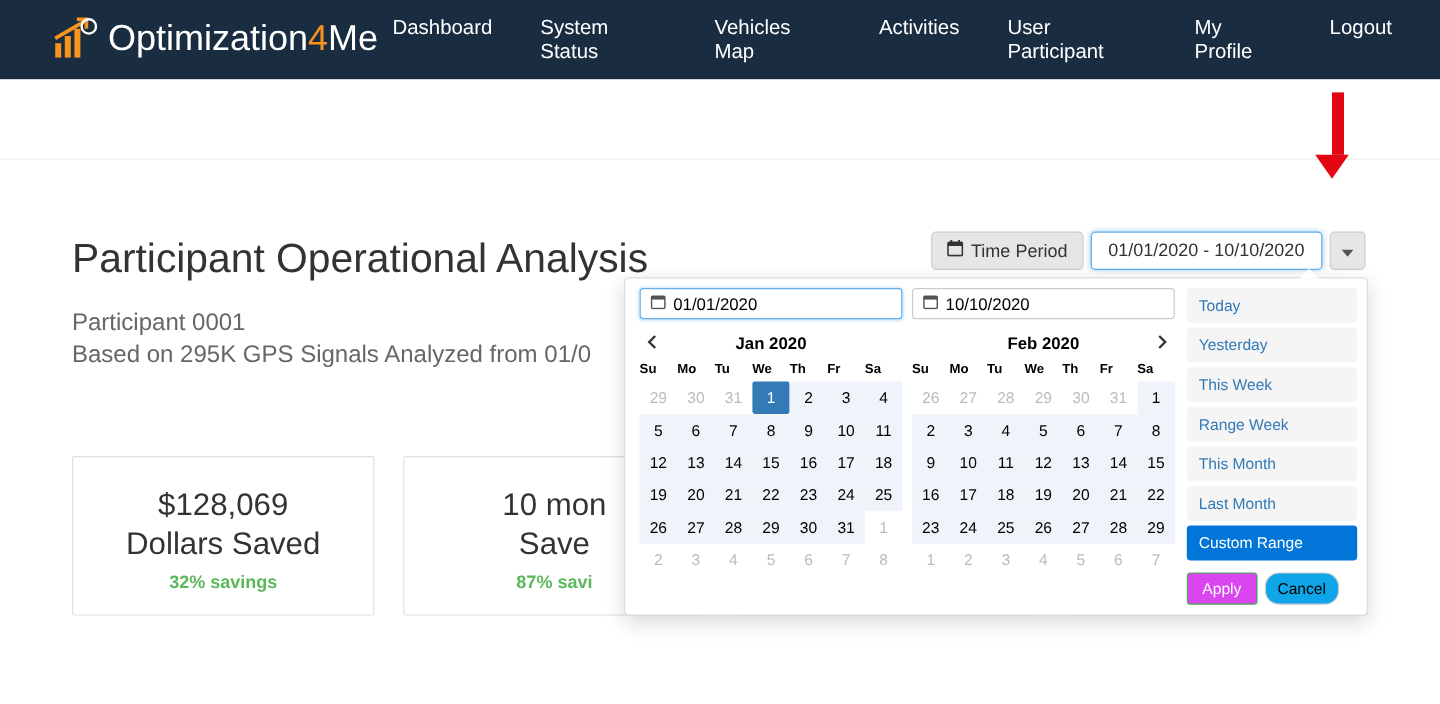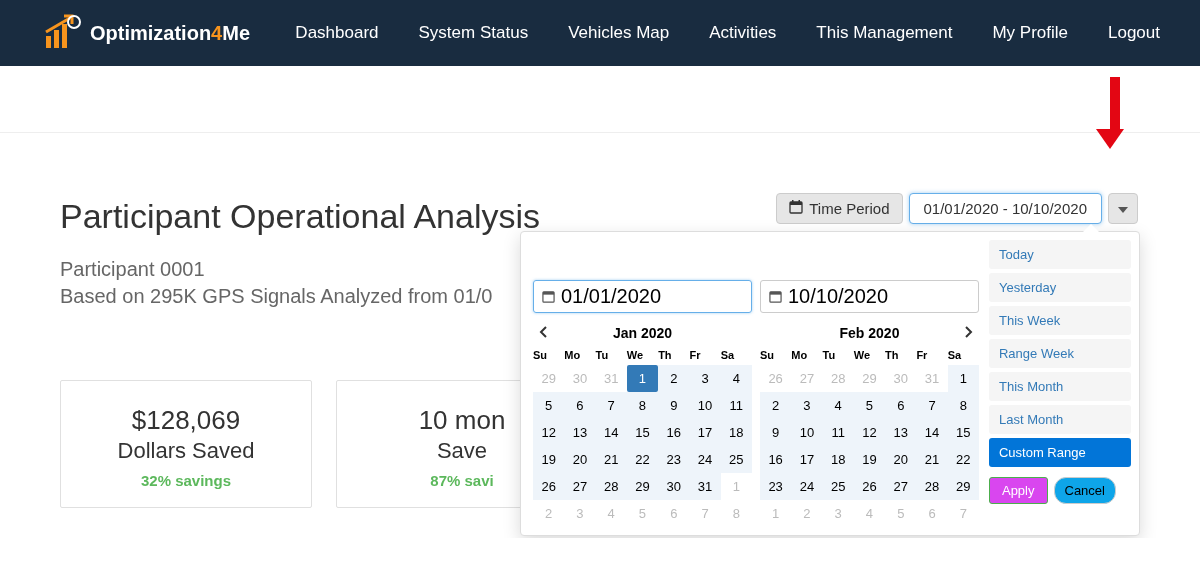--- a/index.html
+++ b/index.html
@@ -1,47 +1,47 @@
 <!DOCTYPE html>
 <html><head>
 <meta charset="utf-8">
 <style>
   * { box-sizing: border-box; margin: 0; padding: 0; }
   body { font-family: -apple-system, "Helvetica Neue", Arial, sans-serif; background: #fff; width: 1200px; }
   
   .navbar { background: #192c40; height: 66px; display: flex; align-items: center; padding: 0 40px; color: #fff; }
-  .logo { display: flex; align-items: center; font-size: 20px; font-weight: 700; }
+  .logo { display: flex; align-items: center; font-size: 30px; font-weight: 400; }
   .logo-icon { width: 42px; height: 42px; margin-right: 8px; position: relative; }
   .logo-text .num4 { color: #f7941d; }
   .nav-links { margin-left: auto; display: flex; gap: 28px; font-size: 17px; }
   .nav-links a { color: #fff; text-decoration: none; cursor: pointer; margin-left: 12px; }
   
   .page { padding: 30px 60px; position: relative; }
   .page-title { font-size: 34px; font-weight: 400; color: #333; margin-top: 34px; }
   .subtitle1 { font-size: 20px; color: #666; margin-top: 22px; }
   .subtitle2 { font-size: 20px; color: #666; margin-top: 4px; }
   .time-controls { position: absolute; top: 60px; right: 62px; display: flex; gap: 6px; }
   .btn-time { background: #e6e6e6; border: 1px solid #ccc; border-radius: 4px; padding: 6px 12px; font-size: 15px; color: #333; display: flex; align-items: center; gap: 6px; cursor: pointer; }
   .btn-range { background: #fff; border: 1px solid #66afe9; box-shadow: 0 0 4px rgba(102,175,233,.6); border-radius: 4px; padding: 6px 14px; font-size: 15px; color: #333; min-width: 180px; text-align:left; }
   .btn-caret { background: #e6e6e6; border: 1px solid #ccc; border-radius: 4px; width: 30px; display: flex; align-items: center; justify-content: center; cursor: pointer; }
   .arrow-annot { position: absolute; top: -54px; right: 76px; }
   .arrow-body { width: 10px; height: 52px; background: #e30613; margin: 0 auto; }
   .arrow-head { width: 0; height: 0; border-left: 14px solid transparent; border-right: 14px solid transparent; border-top: 20px solid #e30613; margin-left: -9px; }
   
   .cards { display: flex; gap: 24px; margin-top: 72px; }
   .card { flex: 1; border: 1px solid #e0e0e0; border-radius: 2px; padding: 24px 10px 18px; text-align: center; min-height: 120px; }
   .card-big { font-size: 26px; color: #333; font-weight: 400; }
-  .card-label { font-size: 22px; color: #333; margin-top: 2px; }
+  .card-label { font-size: 26px; color: #333; margin-top: 2px; }
   .card-sub { font-size: 15px; color: #5cb85c; font-weight: 600; margin-top: 8px; }
   .card.cut { overflow: hidden; }
   
   .drp { position: absolute; top: 98px; right: 60px; width: 620px; background: #fff; border: 1px solid #ddd; border-radius: 4px; box-shadow: 0 6px 18px rgba(0,0,0,.15); display: flex; padding: 8px; z-index: 10; }
   .drp::before { content:""; position:absolute; top:-8px; right:40px; width:0;height:0; border-left:8px solid transparent; border-right:8px solid transparent; border-bottom:8px solid #fff; }
   .cal-col { width: 230px; padding: 0 4px; }
-  .date-input { display: flex; align-items: center; border: 1px solid #ccc; border-radius: 3px; padding: 4px 8px; margin-bottom: 8px; font-size: 20px; gap: 6px; margin-top: 40px; }
+  .date-input { display: flex; align-items: center; border: 1px solid #ccc; border-radius: 3px; padding: 4px 8px; margin-bottom: 8px; font-size: 14px; gap: 6px; }
   .cal-col:first-child .date-input { border-color: #66afe9; box-shadow: 0 0 3px rgba(102,175,233,.6); }
   .cal-head { display: flex; align-items: center; justify-content: space-between; font-weight: 700; font-size: 14px; padding: 4px 0; }
   .cal-nav { width: 20px; text-align:center; cursor:pointer; font-size: 14px; }
   .dow, .days { display: grid; grid-template-columns: repeat(7, 1fr); }
   .dow div { font-size: 11px; font-weight: 700; text-align: left; padding: 4px 0; }
   .days div { font-size: 13px; text-align: center; padding: 6px 0; cursor: pointer; }
   .days .muted { color: #bbb; }
   .days .inrange { background: #eef4fa; }
   .days .sel { background: #337ab7; color: #fff; border-radius: 2px; }
   .presets { width: 150px; padding-left: 6px; display: flex; flex-direction: column; gap: 4px; }
@@ -69,21 +69,21 @@
     </span>
     <span class="logo-text">
       <span>Optimization</span><span class="num4">4</span><span>Me</span>
     </span>
   </div>
   <div class="nav-links">
     <a>Dashboard</a>
     <a>System Status</a>
     <a>Vehicles Map</a>
     <a>Activities</a>
-    <a>This Management</a>
+    <a>User Participant</a>
     <a>My Profile</a>
     <a>Logout</a>
   </div>
 </div>
 
 <hr class="hr-top">
 
 <div class="page">
 
   <div class="arrow-annot" style="top:-56px;">

